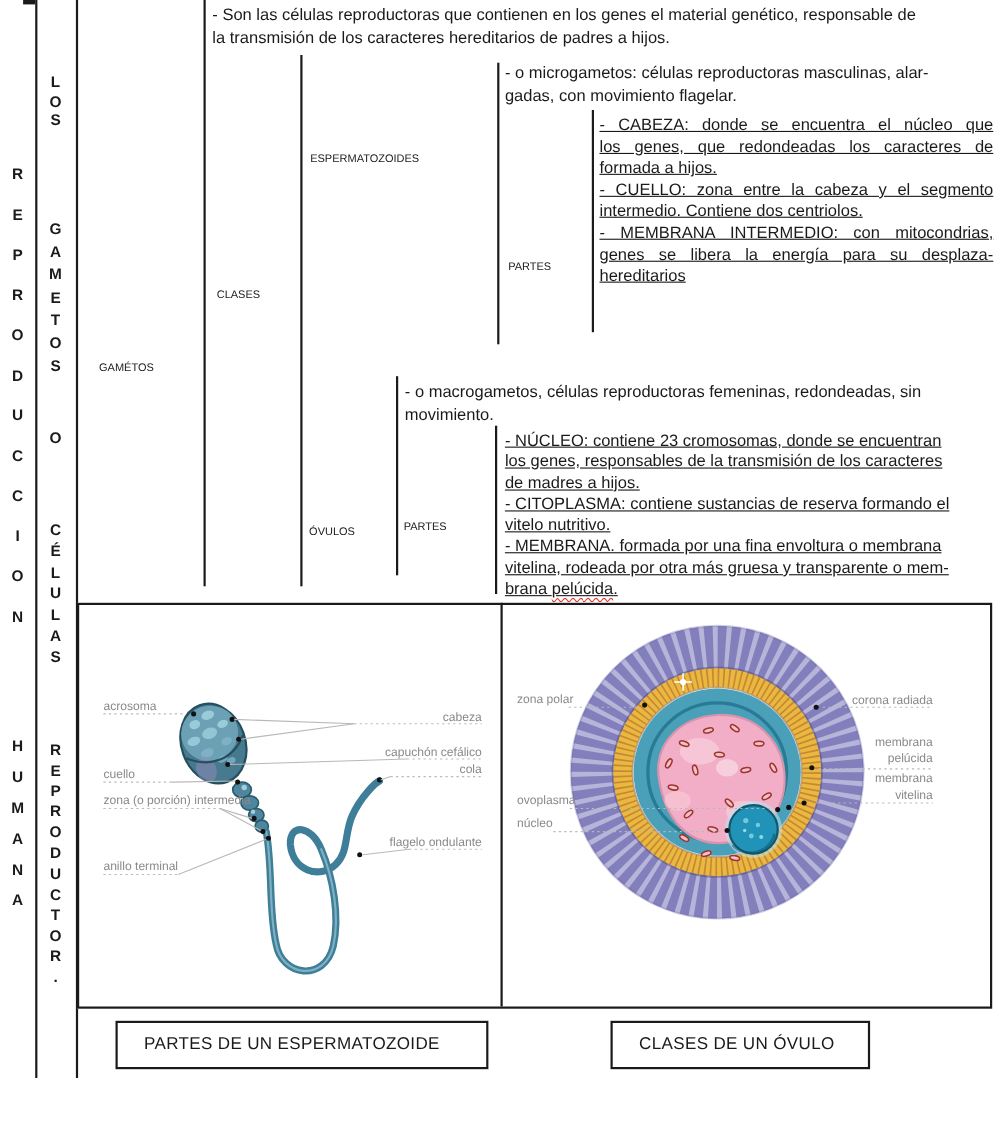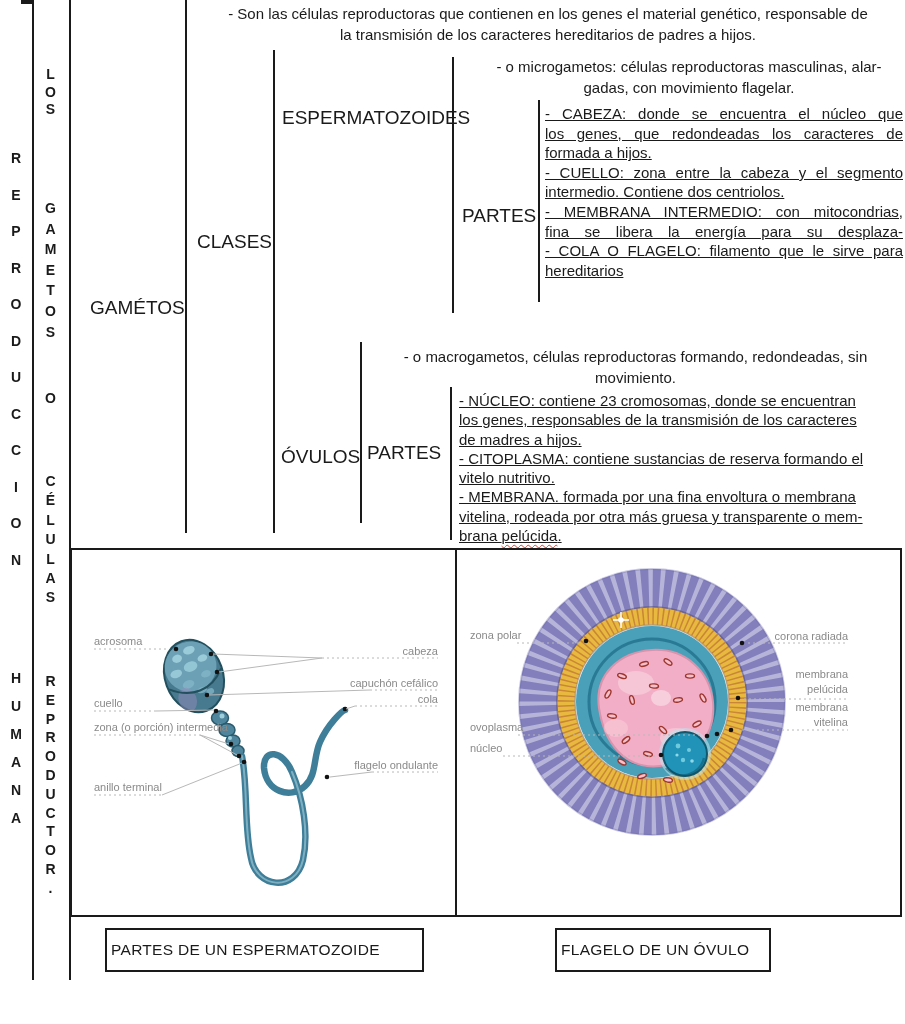--- a/index.html
+++ b/index.html
@@ -1,28 +1,28 @@
 <!DOCTYPE html>
 <html><head>
 <meta charset="utf-8">
 <style>
   html,body { margin:0; padding:0; background:#fff; }
   body { font-family:"Liberation Sans", sans-serif; color:#1a1a1a; }
   #canvas { position:relative; width:905px; height:1024px; background:#fff; overflow:hidden; }
   .vline { position:absolute; width:2px; background:#1a1a1a; }
   .hline { position:absolute; height:2px; background:#1a1a1a; }
-  .txt  { position:absolute; font-size:15px; line-height:20.5px; white-space:pre-line;text-align:center; }
-  .lbl  { position:absolute; font-size:19px; white-space:nowrap; }
+  .txt  { position:absolute; font-size:15px; line-height:20.5px; white-space:pre-line; }
+  .lbl  { position:absolute; font-size:10px; white-space:nowrap;margin-top:32px; }
   .rail { position:absolute; font-weight:bold; font-size:14px; line-height:inherit; text-align:center; white-space:pre-line; }
   .plines { position:absolute; font-size:15px;text-decoration:underline; }
   .sperm-parts { line-height:19.6px; }
   .ovulo-parts { line-height:19.3px; }
   .jline { text-align:justify; text-align-last:justify; }
   .panel { position:absolute; border:2px solid #1a1a1a; background:#fff; }
-  .captionbox { position:absolute; border:2px solid #1a1a1a; background:#fff; display:flex; align-items:center; padding-left:4px; font-size:15.5px; letter-spacing:.3px; }
+  .captionbox { position:absolute; border:2px solid #1a1a1a; background:#fff; display:flex; align-items:center; padding-left:24px; font-size:15.5px; letter-spacing:.3px; }
   .squiggle { text-decoration-line:underline; text-decoration-style:wavy; text-decoration-color:#e03a2f; text-decoration-thickness:1px; text-underline-offset:3px; }
   svg .dlabel { font-family:"Liberation Sans", sans-serif; font-size:11px; fill:#8a8a8a; }
 </style>
 </head>
 <body>
 
 <div id="canvas">
 
   <div class="hline" style="left:21px;top:0;width:11px;height:4px"></div>
   <div class="vline" style="left:32px;top:0;height:980px"></div>
@@ -94,25 +94,24 @@
 la transmisión de los caracteres hereditarios de padres a hijos.</div>
   <div class="txt" style="left:459px;top:57px;width:460px">- o microgametos: células reproductoras masculinas, alar-
 gadas, con movimiento flagelar.</div>
   <div class="plines sperm-parts" style="left:545px;top:104px;width:358px">
       <div class="jline">- CABEZA: donde se encuentra el núcleo que</div>
       <div class="jline">los genes, que redondeadas los caracteres de</div>
       <div>formada a hijos.</div>
       <div class="jline">- CUELLO: zona entre la cabeza y el segmento</div>
       <div>intermedio. Contiene dos centriolos.</div>
       <div class="jline">- MEMBRANA INTERMEDIO: con mitocondrias,</div>
-      <div class="jline">fina se libera la energía para su desplaza-</div>
-      <div class="jline">- COLA O FLAGELO: filamento que le sirve para</div>
+      <div class="jline">genes se libera la energía para su desplaza-</div>
       <div>hereditarios</div>
     </div>
-  <div class="txt" style="left:368px;top:347px;width:535px">- o macrogametos, células reproductoras formando, redondeadas, sin
+  <div class="txt" style="left:368px;top:347px;width:535px">- o macrogametos, células reproductoras femeninas, redondeadas, sin
 movimiento.</div>
   <div class="plines ovulo-parts" style="left:459px;top:391px;width:460px">
     <div>
         <div>- NÚCLEO: contiene 23 cromosomas, donde se encuentran</div>
         <div>los genes, responsables de la transmisión de los caracteres</div>
         <div>de madres a hijos.</div>
         <div>- CITOPLASMA: contiene sustancias de reserva formando el</div>
         <div>vitelo nutritivo.</div>
         <div>- MEMBRANA. formada por una fina envoltura o membrana</div>
         <div>vitelina, rodeada por otra más gruesa y transparente o mem-</div>
@@ -273,16 +272,16 @@
     <text class="dlabel" x="392" y="163" text-anchor="end">membrana</text>
     <text class="dlabel" x="392" y="178" text-anchor="end">vitelina</text>
     <text class="dlabel" x="14" y="183">ovoplasma</text>
     <text class="dlabel" x="14" y="204">núcleo</text>
   </svg>
 
   <div class="captionbox" style="left:105px;top:928px;width:311px;height:40px">
     <span>PARTES DE UN ESPERMATOZOIDE</span>
   </div>
   <div class="captionbox" style="left:555px;top:928px;width:208px;height:40px">
-    <span>FLAGELO DE UN ÓVULO</span>
+    <span>CLASES DE UN ÓVULO</span>
   </div>
 
 </div>
 
 </body></html>

